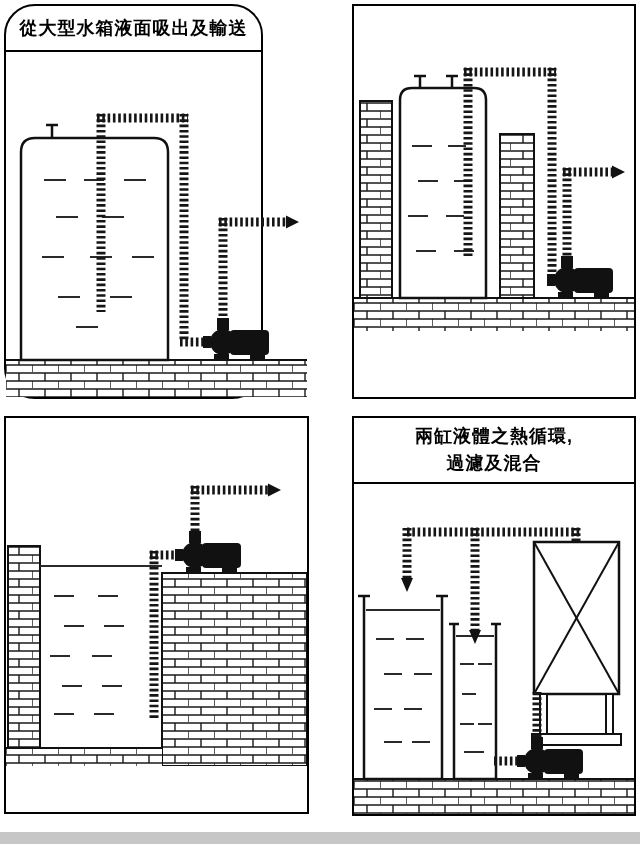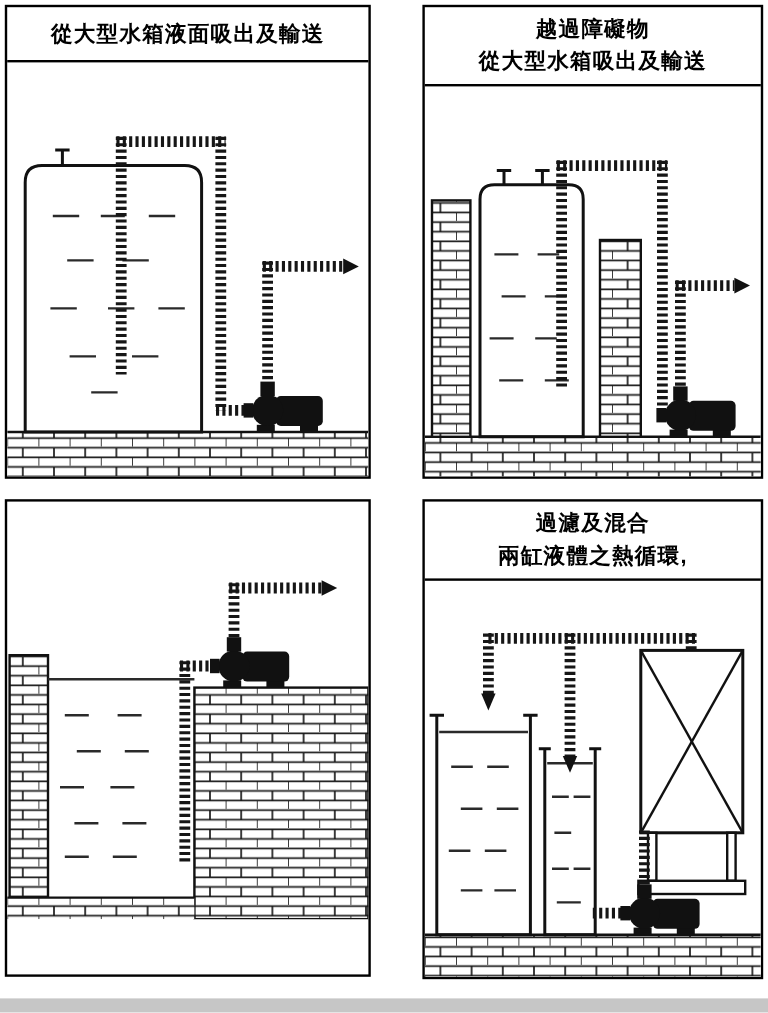--- a/index.html
+++ b/index.html
@@ -1,19 +1,19 @@
 <!DOCTYPE html>
 <html><head>
 <meta charset="utf-8">
 <style>
   html,body{margin:0;padding:0;background:#fff;}
   body{width:640px;height:844px;font-family:"Liberation Sans","DejaVu Sans",sans-serif;}
   .page{position:relative;width:640px;height:844px;background:#fff;overflow:hidden;}
   .panel{position:absolute;border:2px solid #000;background:#fff;box-sizing:border-box;}
-  .p1{left:4px;top:4px;width:305px;height:395px;}
+  .p1{left:4px;top:4px;width:259px;height:395px;border-radius:31px;}
   .p2{left:352px;top:4px;width:284px;height:395px;}
   .p3{left:4px;top:416px;width:305px;height:398px;}
   .p4{left:352px;top:416px;width:284px;height:400px;}
   .ptitle{display:flex;flex-direction:column;justify-content:center;align-items:center;
           border-bottom:2px solid #000;box-sizing:content-box;}
   .t1{height:44px;}
   .t2{height:64px;}
   .tl{font-weight:bold;font-size:18px;color:#000;line-height:27px;letter-spacing:1px;text-align:center;}
   svg{display:block;}
   .pipe{stroke:#161616;stroke-width:9;fill:none;stroke-dasharray:2.6 2.7;}
@@ -64,24 +64,20 @@
           <rect x="40" y="30" width="15" height="6"></rect>
         <rect x="20" y="6" width="39" height="25" rx="4"></rect>
           <circle cx="13" cy="18" r="13"></circle>
         <rect x="7" y="-6" width="12" height="12"></rect>
           <rect x="-7" y="12" width="8" height="12"></rect>
       </g>
     </svg>
   </section>
 
   <section class="panel p2">
-    <header class="ptitle t2">
-      <div class="tl">越過障礙物</div>
-      <div class="tl">從大型水箱吸出及輸送</div>
-    </header>
     <svg width="280" height="325" viewBox="0 0 280 325">
       <defs>
         <pattern id="b2" width="26" height="16" patternUnits="userSpaceOnUse">
           <rect width="26" height="16" fill="#fff"></rect>
           <path d="M0 1 H26 M0 9 H26 M13 1 V9 M0 9 V17" stroke="#1a1a1a" stroke-width="1.4" fill="none"></path>
         </pattern>
         <pattern id="s2" width="8" height="8" patternUnits="userSpaceOnUse">
           <rect width="8" height="8" fill="#fdfdfd"></rect>
           <circle cx="2" cy="2" r="0.9" fill="#d2d2d2"></circle>
           <circle cx="6" cy="5.5" r="0.7" fill="#dcdcdc"></circle>
@@ -142,22 +138,22 @@
         <rect x="20" y="6" width="39" height="25" rx="4"></rect>
           <circle cx="13" cy="18" r="13"></circle>
         <rect x="7" y="-6" width="12" height="12"></rect>
           <rect x="-7" y="12" width="8" height="12"></rect>
       </g>
     </svg>
   </section>
 
   <section class="panel p4">
     <header class="ptitle t2">
+      <div class="tl">兩缸液體之熱循環,</div>
       <div class="tl">過濾及混合</div>
-      <div class="tl">兩缸液體之熱循環,</div>
     </header>
     <svg width="280" height="330" viewBox="0 0 280 330">
       <defs>
         <pattern id="b4" width="26" height="16" patternUnits="userSpaceOnUse">
           <rect width="26" height="16" fill="#fff"></rect>
           <path d="M0 1 H26 M0 9 H26 M13 1 V9 M0 9 V17" stroke="#1a1a1a" stroke-width="1.4" fill="none"></path>
         </pattern>
       </defs>
       <rect x="0" y="295" width="280" height="35" fill="url(#b4)"></rect>
       <line x1="0" y1="295" x2="280" y2="295" class="edge"></line>

